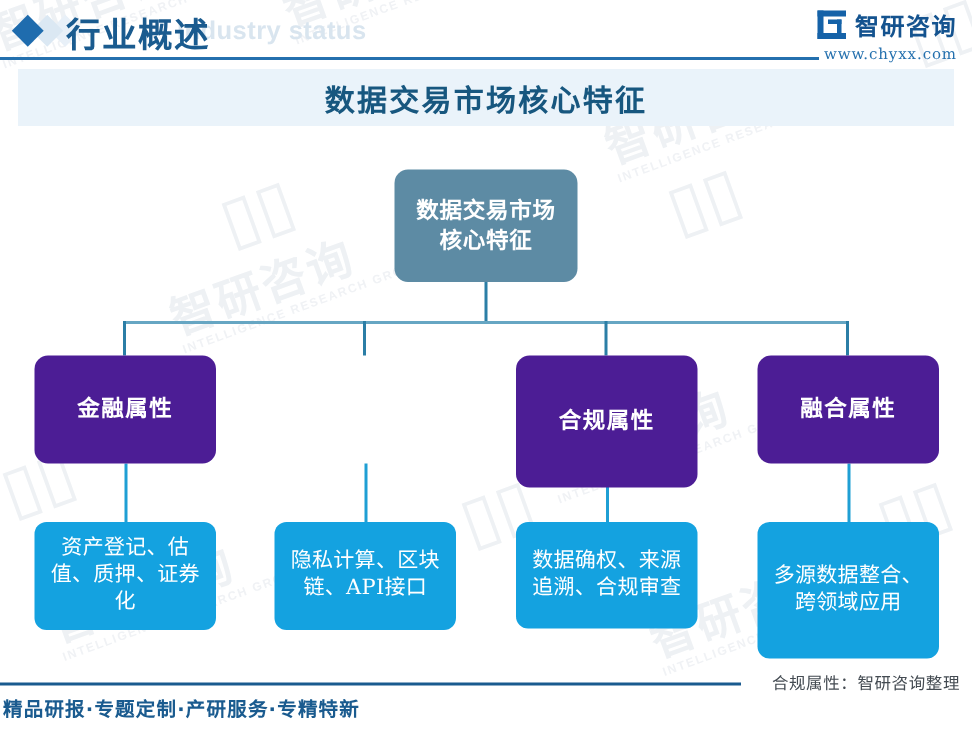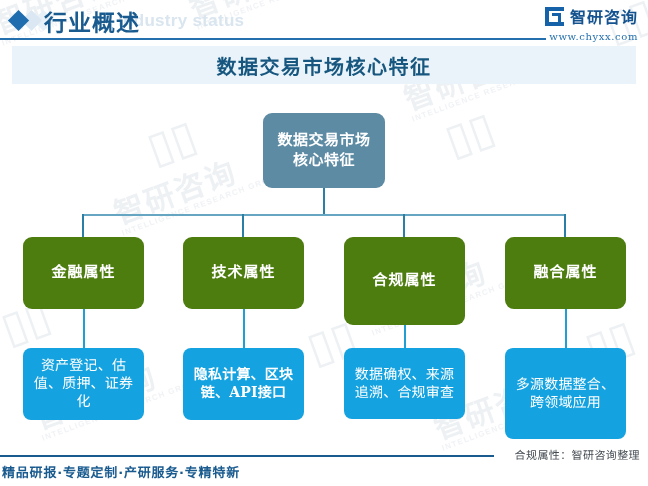--- a/index.html
+++ b/index.html
@@ -180,21 +180,21 @@
   }
   .node-root {
     background: #5d8ba4;
     border-radius: 9px;
     font-size: 15px;
     font-weight: bold;
     letter-spacing: 0.5px;
     padding: 0 10px;
   }
   .node-l1 {
-    background: #4d7c0f;
+    background: #4c1d95;
     border-radius: 9px;
     font-size: 15px;
     font-weight: bold;
     letter-spacing: 1px;
   }
   .node-l2 {
     background: #14a2e0;
     border-radius: 8px;
     font-size: 14px;
     letter-spacing: 0.2px;
@@ -317,39 +317,36 @@
   <div class="conn light" style="left:82px; top:214px; width:484px; height:2px;"></div>
 
   <div class="conn" style="left:82px;  top:214px; width:2px; height:23px;"></div>
   <div class="conn" style="left:242px; top:214px; width:2px; height:23px;"></div>
   <div class="conn" style="left:403px; top:214px; width:2px; height:23px;"></div>
   <div class="conn" style="left:564px; top:214px; width:2px; height:23px;"></div>
 
   <div class="node node-l1" style="left:23px;  top:237px; width:121px; height:72px;">
     <span>金融属性</span>
   </div>
-  <div class="node node-l1" style="left:183px; top:237px; width:121px; height:72px;">
-    <span>技术属性</span>
-  </div>
   <div class="node node-l1" style="left:344px; top:237px; width:121px; height:88px;">
     <span>合规属性</span>
   </div>
   <div class="node node-l1" style="left:505px; top:237px; width:121px; height:72px;">
     <span>融合属性</span>
   </div>
 
   <div class="conn bright" style="left:83px;  top:309px; width:2px; height:39px;"></div>
   <div class="conn bright" style="left:243px; top:309px; width:2px; height:39px;"></div>
   <div class="conn bright" style="left:404px; top:309px; width:2px; height:39px;"></div>
   <div class="conn bright" style="left:565px; top:309px; width:2px; height:39px;"></div>
 
   <div class="node node-l2" style="left:23px;  top:348px; width:121px; height:72px;">
     <span>资产登记、估值、质押、证券化</span>
   </div>
-  <div class="node node-l2" style="left:183px; top:348px; width:121px; height:72px;font-weight:bold;">
+  <div class="node node-l2" style="left:183px; top:348px; width:121px; height:72px;">
     <span>隐私计算、区块链、API接口</span>
   </div>
   <div class="node node-l2" style="left:344px; top:348px; width:121px; height:71px;font-family:Liberation Serif, serif;">
     <span>数据确权、来源追溯、合规审查</span>
   </div>
   <div class="node node-l2" style="left:505px; top:348px; width:121px; height:91px;">
     <span>多源数据整合、跨领域应用</span>
   </div>
 </div>
 

